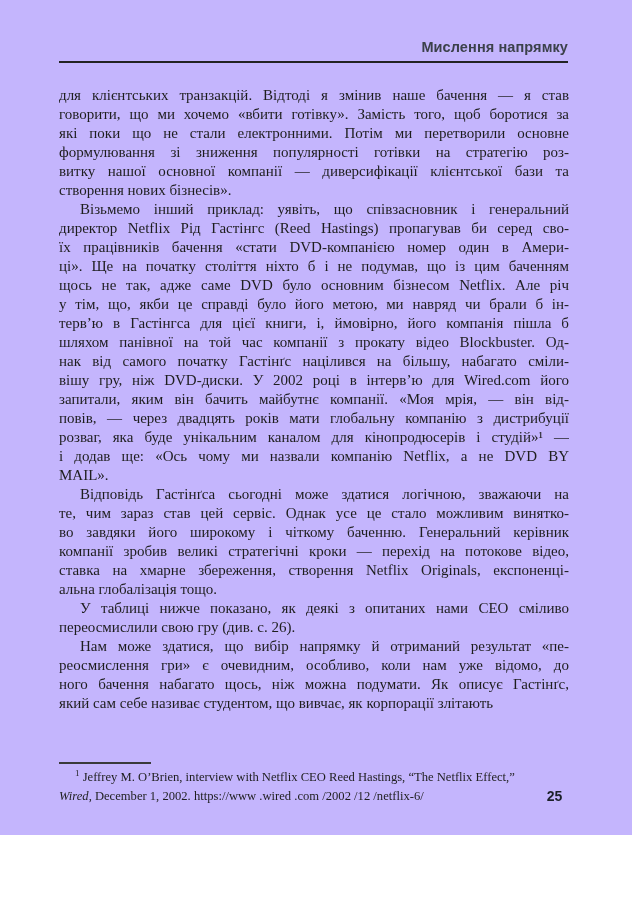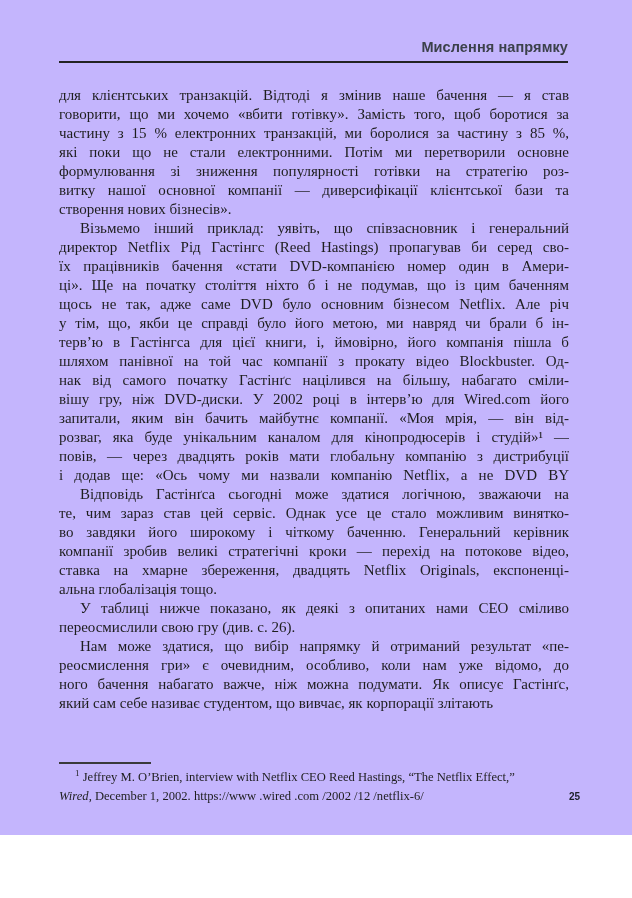--- a/index.html
+++ b/index.html
@@ -44,66 +44,66 @@
   .footnote{
     position:absolute;top:768px;left:59px;width:468px;
     font-size:12.6px;line-height:19px;color:#1e1e1e;
   }
   .footnote .fn-line1{padding-left:16px;}
   .footnote sup{font-size:9px;line-height:0;vertical-align:super;}
   .footnote .work{font-style:italic;text-align:right;}
   .page-number{
     position:absolute;top:787px;left:541px;width:27px;
     font-family:"Liberation Sans","DejaVu Sans",sans-serif;
-    font-size:10px;font-weight:700;color:#1c2029;
-    text-align:right;line-height:19px;margin-left:12px;
+    font-size:14px;font-weight:700;color:#1c2029;
+    text-align:center;line-height:19px;
   }
 </style>
 </head>
 <body>
 
 <div class="page">
 
   <div class="running-head">Мислення напрямку</div>
 
   <div class="header-rule"></div>
 
   <div class="body-text" id="body-text">
       <div class="line">для клієнтських транзакцій. Відтоді я змінив наше бачення — я став</div>
       <div class="line">говорити, що ми хочемо «вбити готівку». Замість того, щоб боротися за</div>
-      <div class="line">частину з 15 % електронних транзакцій, ми боролися за частину з 85 %,</div>
       <div class="line">які поки що не стали електронними. Потім ми перетворили основне</div>
       <div class="line">формулювання зі зниження популярності готівки на стратегію роз-</div>
       <div class="line">витку нашої основної компанії — диверсифікації клієнтської бази та</div>
       <div class="line end">створення нових бізнесів».</div>
       <div class="line first">Візьмемо інший приклад: уявіть, що співзасновник і генеральний</div>
       <div class="line">директор Netflix Рід Гастінгс (Reed Hastings) пропагував би серед сво-</div>
       <div class="line">їх працівників бачення «стати DVD-компанією номер один в Амери-</div>
       <div class="line">ці». Ще на початку століття ніхто б і не подумав, що із цим баченням</div>
       <div class="line">щось не так, адже саме DVD було основним бізнесом Netflix. Але річ</div>
       <div class="line">у тім, що, якби це справді було його метою, ми навряд чи брали б ін-</div>
       <div class="line">терв’ю в Гастінгса для цієї книги, і, ймовірно, його компанія пішла б</div>
       <div class="line">шляхом панівної на той час компанії з прокату відео Blockbuster. Од-</div>
       <div class="line">нак від самого початку Гастінґс націлився на більшу, набагато сміли-</div>
       <div class="line">вішу гру, ніж DVD-диски. У 2002 році в інтерв’ю для Wired.com його</div>
       <div class="line">запитали, яким він бачить майбутнє компанії. «Моя мрія, — він від-</div>
+      <div class="line">повів, — через двадцять років мати глобальну компанію з дистрибуції</div>
       <div class="line">розваг, яка буде унікальним каналом для кінопродюсерів і студій»¹ —</div>
-      <div class="line">повів, — через двадцять років мати глобальну компанію з дистрибуції</div>
       <div class="line">і додав ще: «Ось чому ми назвали компанію Netflix, а не DVD BY</div>
+      <div class="line end">MAIL».</div>
       <div class="line first">Відповідь Гастінґса сьогодні може здатися логічною, зважаючи на</div>
       <div class="line">те, чим зараз став цей сервіс. Однак усе це стало можливим винятко-</div>
       <div class="line">во завдяки його широкому і чіткому баченню. Генеральний керівник</div>
       <div class="line">компанії зробив великі стратегічні кроки — перехід на потокове відео,</div>
-      <div class="line">ставка на хмарне збереження, двадцять Netflix Originals, експоненці-</div>
+      <div class="line">ставка на хмарне збереження, створення Netflix Originals, експоненці-</div>
       <div class="line end">альна глобалізація тощо.</div>
       <div class="line first">У таблиці нижче показано, як деякі з опитаних нами CEO сміливо</div>
       <div class="line end">переосмислили свою гру (див. с. 26).</div>
       <div class="line first">Нам може здатися, що вибір напрямку й отриманий результат «пе-</div>
       <div class="line">реосмислення гри» є очевидним, особливо, коли нам уже відомо, до</div>
-      <div class="line">ного бачення набагато важче, ніж можна подумати. Як описує Гастінґс,</div>
+      <div class="line">ного бачення набагато щось, ніж можна подумати. Як описує Гастінґс,</div>
       <div class="line end">який сам себе називає студентом, що вивчає, як корпорації злітають</div>
     </div>
 
   <div class="footnote-rule"></div>
 
   <div class="footnote">
     <div class="fn-line1"><sup>1</sup> <span>Jeffrey M. O’Brien, interview with Netflix CEO Reed Hastings, “The Netflix Effect,”</span></div>
     <div class="fn-line2"><span class="work">Wired</span><span>, December 1, 2002. https://www .wired .com /2002 /12 /netflix-6/</span></div>
   </div>
 

